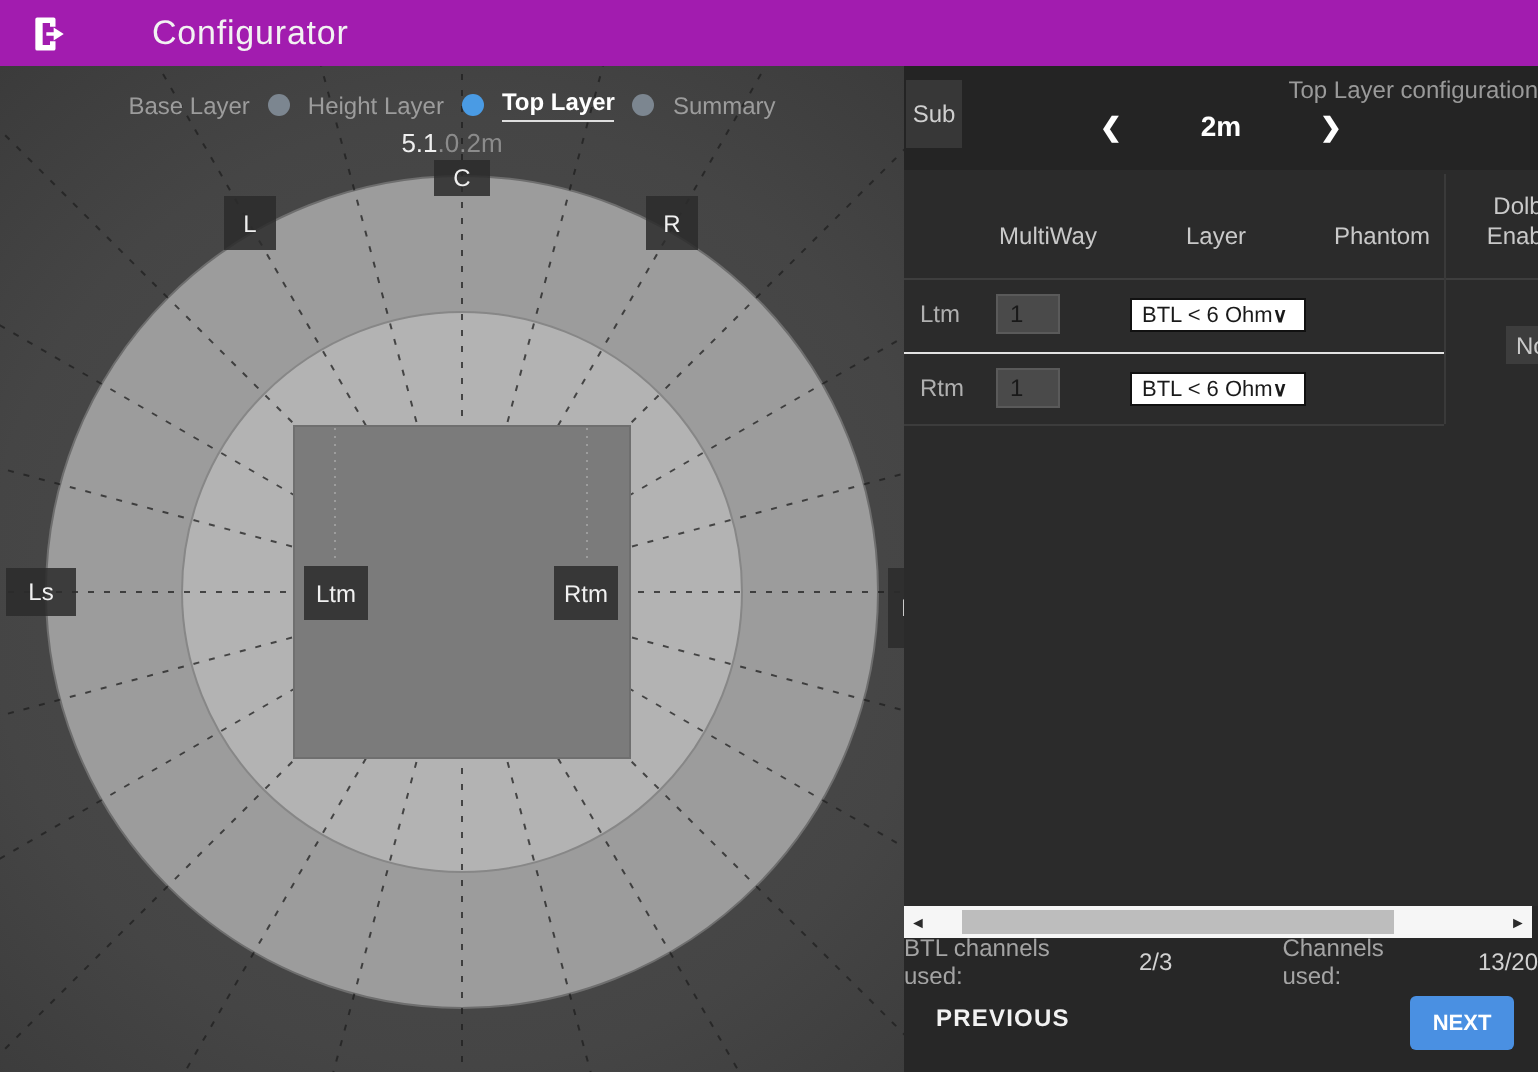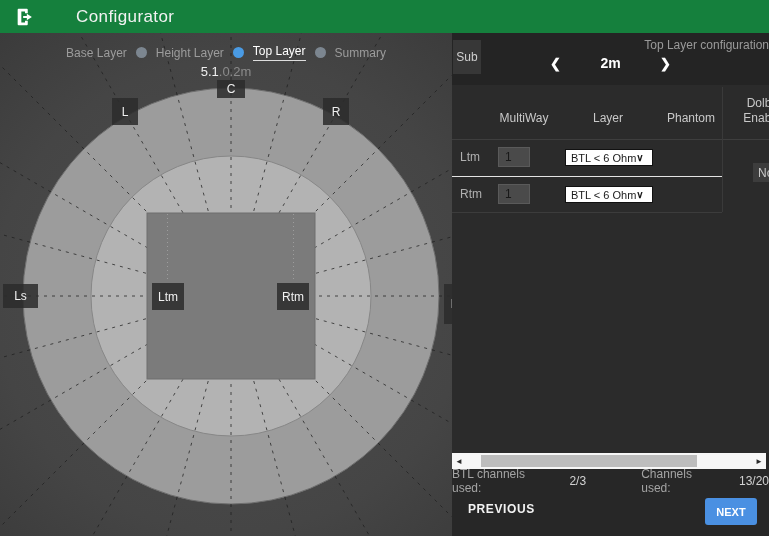--- a/index.html
+++ b/index.html
@@ -2,32 +2,32 @@
 <html><head>
 <meta charset="utf-8">
 <style>
   * { margin:0; padding:0; box-sizing:border-box; }
   html,body { width:769px; height:536px; overflow:hidden; background:#272727;
               font-family:"Liberation Sans", sans-serif; }
   #app { position:relative; width:769px; height:536px; overflow:hidden; }
 
   
   .header { position:absolute; left:0; top:0; width:769px; height:33px;
-            background:#15803d; display:flex; align-items:center; }
+            background:#a21caf; display:flex; align-items:center; }
   .exit-icon { width:22px; height:22px; margin-left:14px; display:flex; }
   .app-title { color:#f2f2f2; font-size:17px; font-weight:400; letter-spacing:.4px; margin-left:40px; }
 
   
   .diagram { position:absolute; left:0; top:33px; width:452px; height:503px; overflow:hidden;
              background:radial-gradient(circle 430px at 231px 263px, #4e4e4e 0%, #454545 55%, #343434 100%); }
   .diagram svg { position:absolute; left:0; top:0; }
   .tabs { position:absolute; left:0; top:11px; width:452px; display:flex;
           justify-content:center; align-items:center; gap:9px; font-size:12px; }
   .tab { color:#9c9c9c; cursor:pointer; }
-  .tab.active { color:#ffffff; font-weight:normal; border-bottom:1px solid #dedede; padding-bottom:2px; }
+  .tab.active { color:#ffffff; font-weight:bold; border-bottom:1px solid #dedede; padding-bottom:2px; }
   .dot { width:11px; height:11px; border-radius:50%; background:#7c8690; display:inline-block; }
   .dot.blue { background:#4a9be4; }
   .cfg-label { position:absolute; left:0; top:31px; width:452px; text-align:center; font-size:13px; }
   .cfg-label .p1 { color:#efefef; }
   .cfg-label .p2 { color:#8b8b8b; }
   .spk { position:absolute; background:rgba(44,44,44,.85); color:#f0f0f0; font-size:12px;
          display:flex; align-items:center; justify-content:center; }
   .spk-c   { left:217px; top:47px;  width:28px; height:18px; }
   .spk-l   { left:112px; top:65px;  width:26px; height:27px; }
   .spk-r   { left:323px; top:65px;  width:26px; height:27px; }

